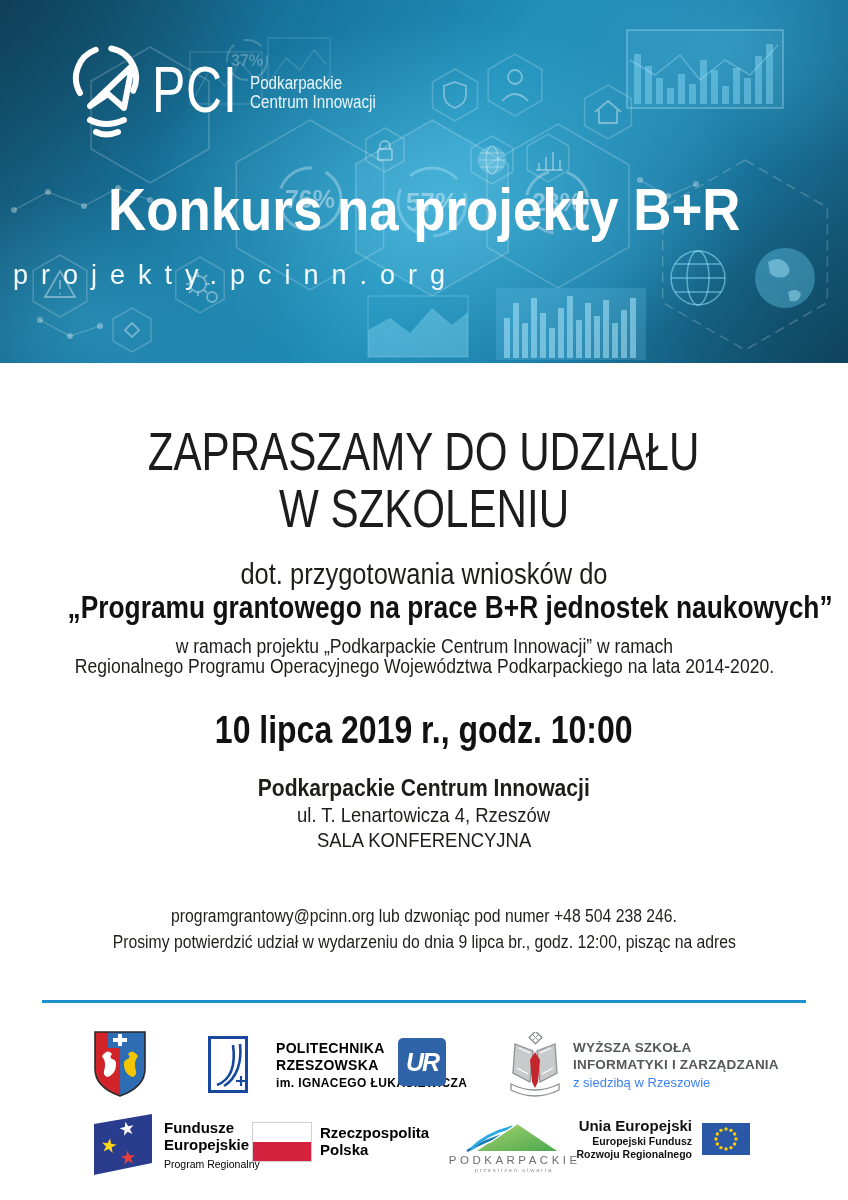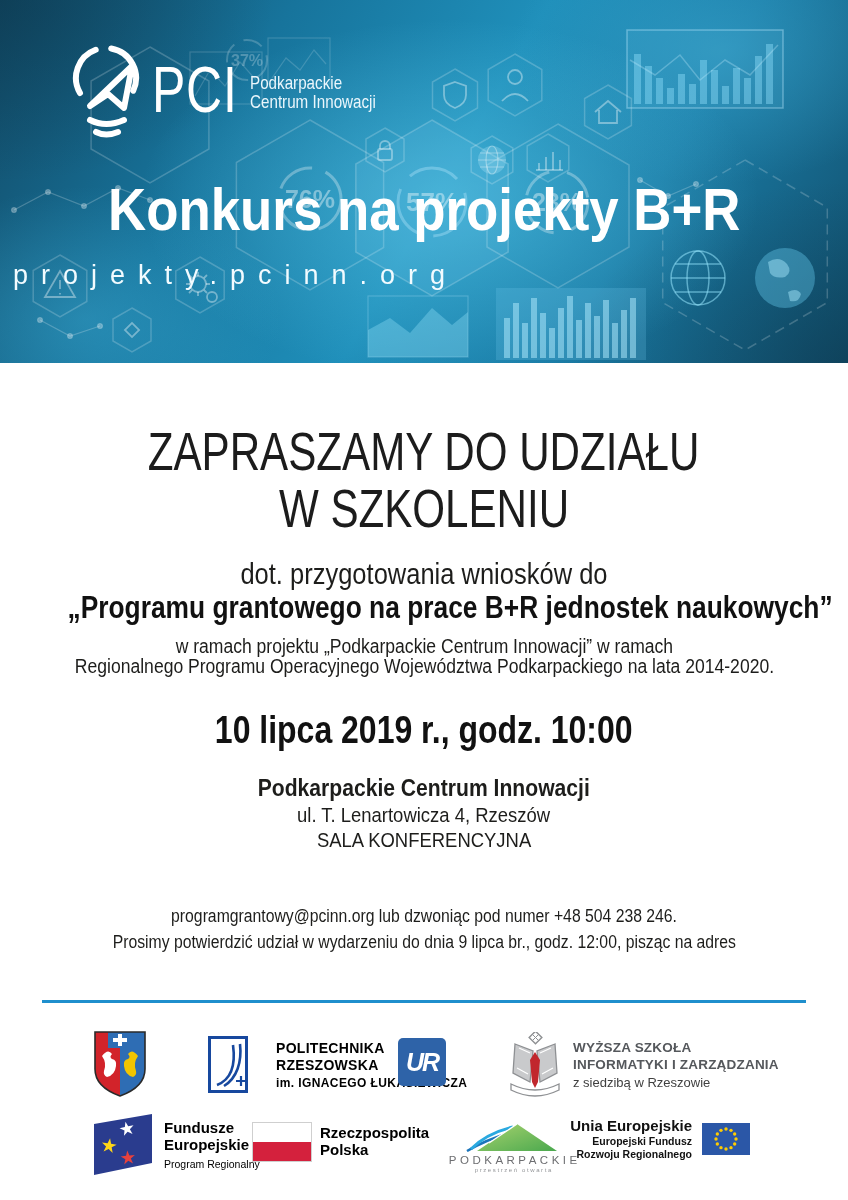--- a/index.html
+++ b/index.html
@@ -48,21 +48,21 @@
   .venue-line{font-size:20.5px;}
   .rsvp{font-size:17.5px;}
   
   .rule{position:absolute;left:42px;top:1000px;width:764px;height:3px;background:#1f8fcd;}
   .logo-item{position:absolute;display:flex;align-items:center;}
   .pr-text{margin-left:26px;color:#000000;}
   .pr-text .l{display:block;font-size:14px;font-weight:700;letter-spacing:.3px;line-height:1.18;}
   .pr-text .s{display:block;font-size:12px;font-weight:700;letter-spacing:.4px;margin-top:3px;}
   .wsiiz-text{margin-left:10px;}
   .wsiiz-text .l{display:block;font-size:13.5px;font-weight:700;color:#55585c;line-height:1.25;letter-spacing:.2px;}
-  .wsiiz-text .s{display:block;font-size:13px;color:#404040;margin-top:1px;}
+  .wsiiz-text .s{display:block;font-size:13px;color:#3b82f6;margin-top:1px;}
   .fe-text{margin-left:10px;color:#000;}
   .fe-text .l{display:block;font-size:15px;font-weight:700;line-height:1.12;}
   .fe-text .s{display:block;font-size:10.5px;margin-top:4px;}
   .rp-text{margin-left:8px;color:#000;}
   .rp-text .l{display:block;font-size:15px;font-weight:700;line-height:1.12;}
   .pk{flex-direction:column;align-items:center;}
   .pk-name{font-size:11.5px;color:#6d6e71;letter-spacing:3.5px;text-indent:3.5px;margin-top:2px;}
   .pk-tag{font-size:6px;color:#939598;letter-spacing:1.6px;text-indent:1.6px;margin-top:1px;}
   .ue-text{text-align:right;margin-right:10px;color:#111;}
   .ue-text .l{display:block;font-size:15px;font-weight:700;line-height:1.1;}
@@ -380,21 +380,21 @@
       <path d="M6,29 Q22,13 48,7" fill="none" stroke="#2aa9e0" stroke-width="3"></path>
       <polygon points="12,31 52,4 92,31" fill="url(#pkg)"></polygon>
       <path d="M52,4 L24,23" stroke="#ffffff" stroke-width="1.4"></path>
     </svg>
     <span class="pk-name">PODKARPACKIE</span>
     <span class="pk-tag">przestrzeń otwarta</span>
   </div>
 
   <div class="logo-item" style="left:560px;top:1118px;width:190px;justify-content:flex-end">
     <span class="ue-text">
-      <span class="l">Unia Europejskie</span>
+      <span class="l">Unia Europejski</span>
       <span class="s">Europejski Fundusz</span>
       <span class="s">Rozwoju Regionalnego</span>
     </span>
     <svg width="48" height="32" viewBox="0 0 48 32">
       <rect x="0" y="0" width="48" height="32" fill="#2b57a7"></rect>
       <g fill="#ffcc00">
         <circle cx="24" cy="6" r="1.7"></circle>
           <circle cx="29" cy="7.34" r="1.7"></circle>
         <circle cx="32.66" cy="11" r="1.7"></circle>
           <circle cx="34" cy="16" r="1.7"></circle>

